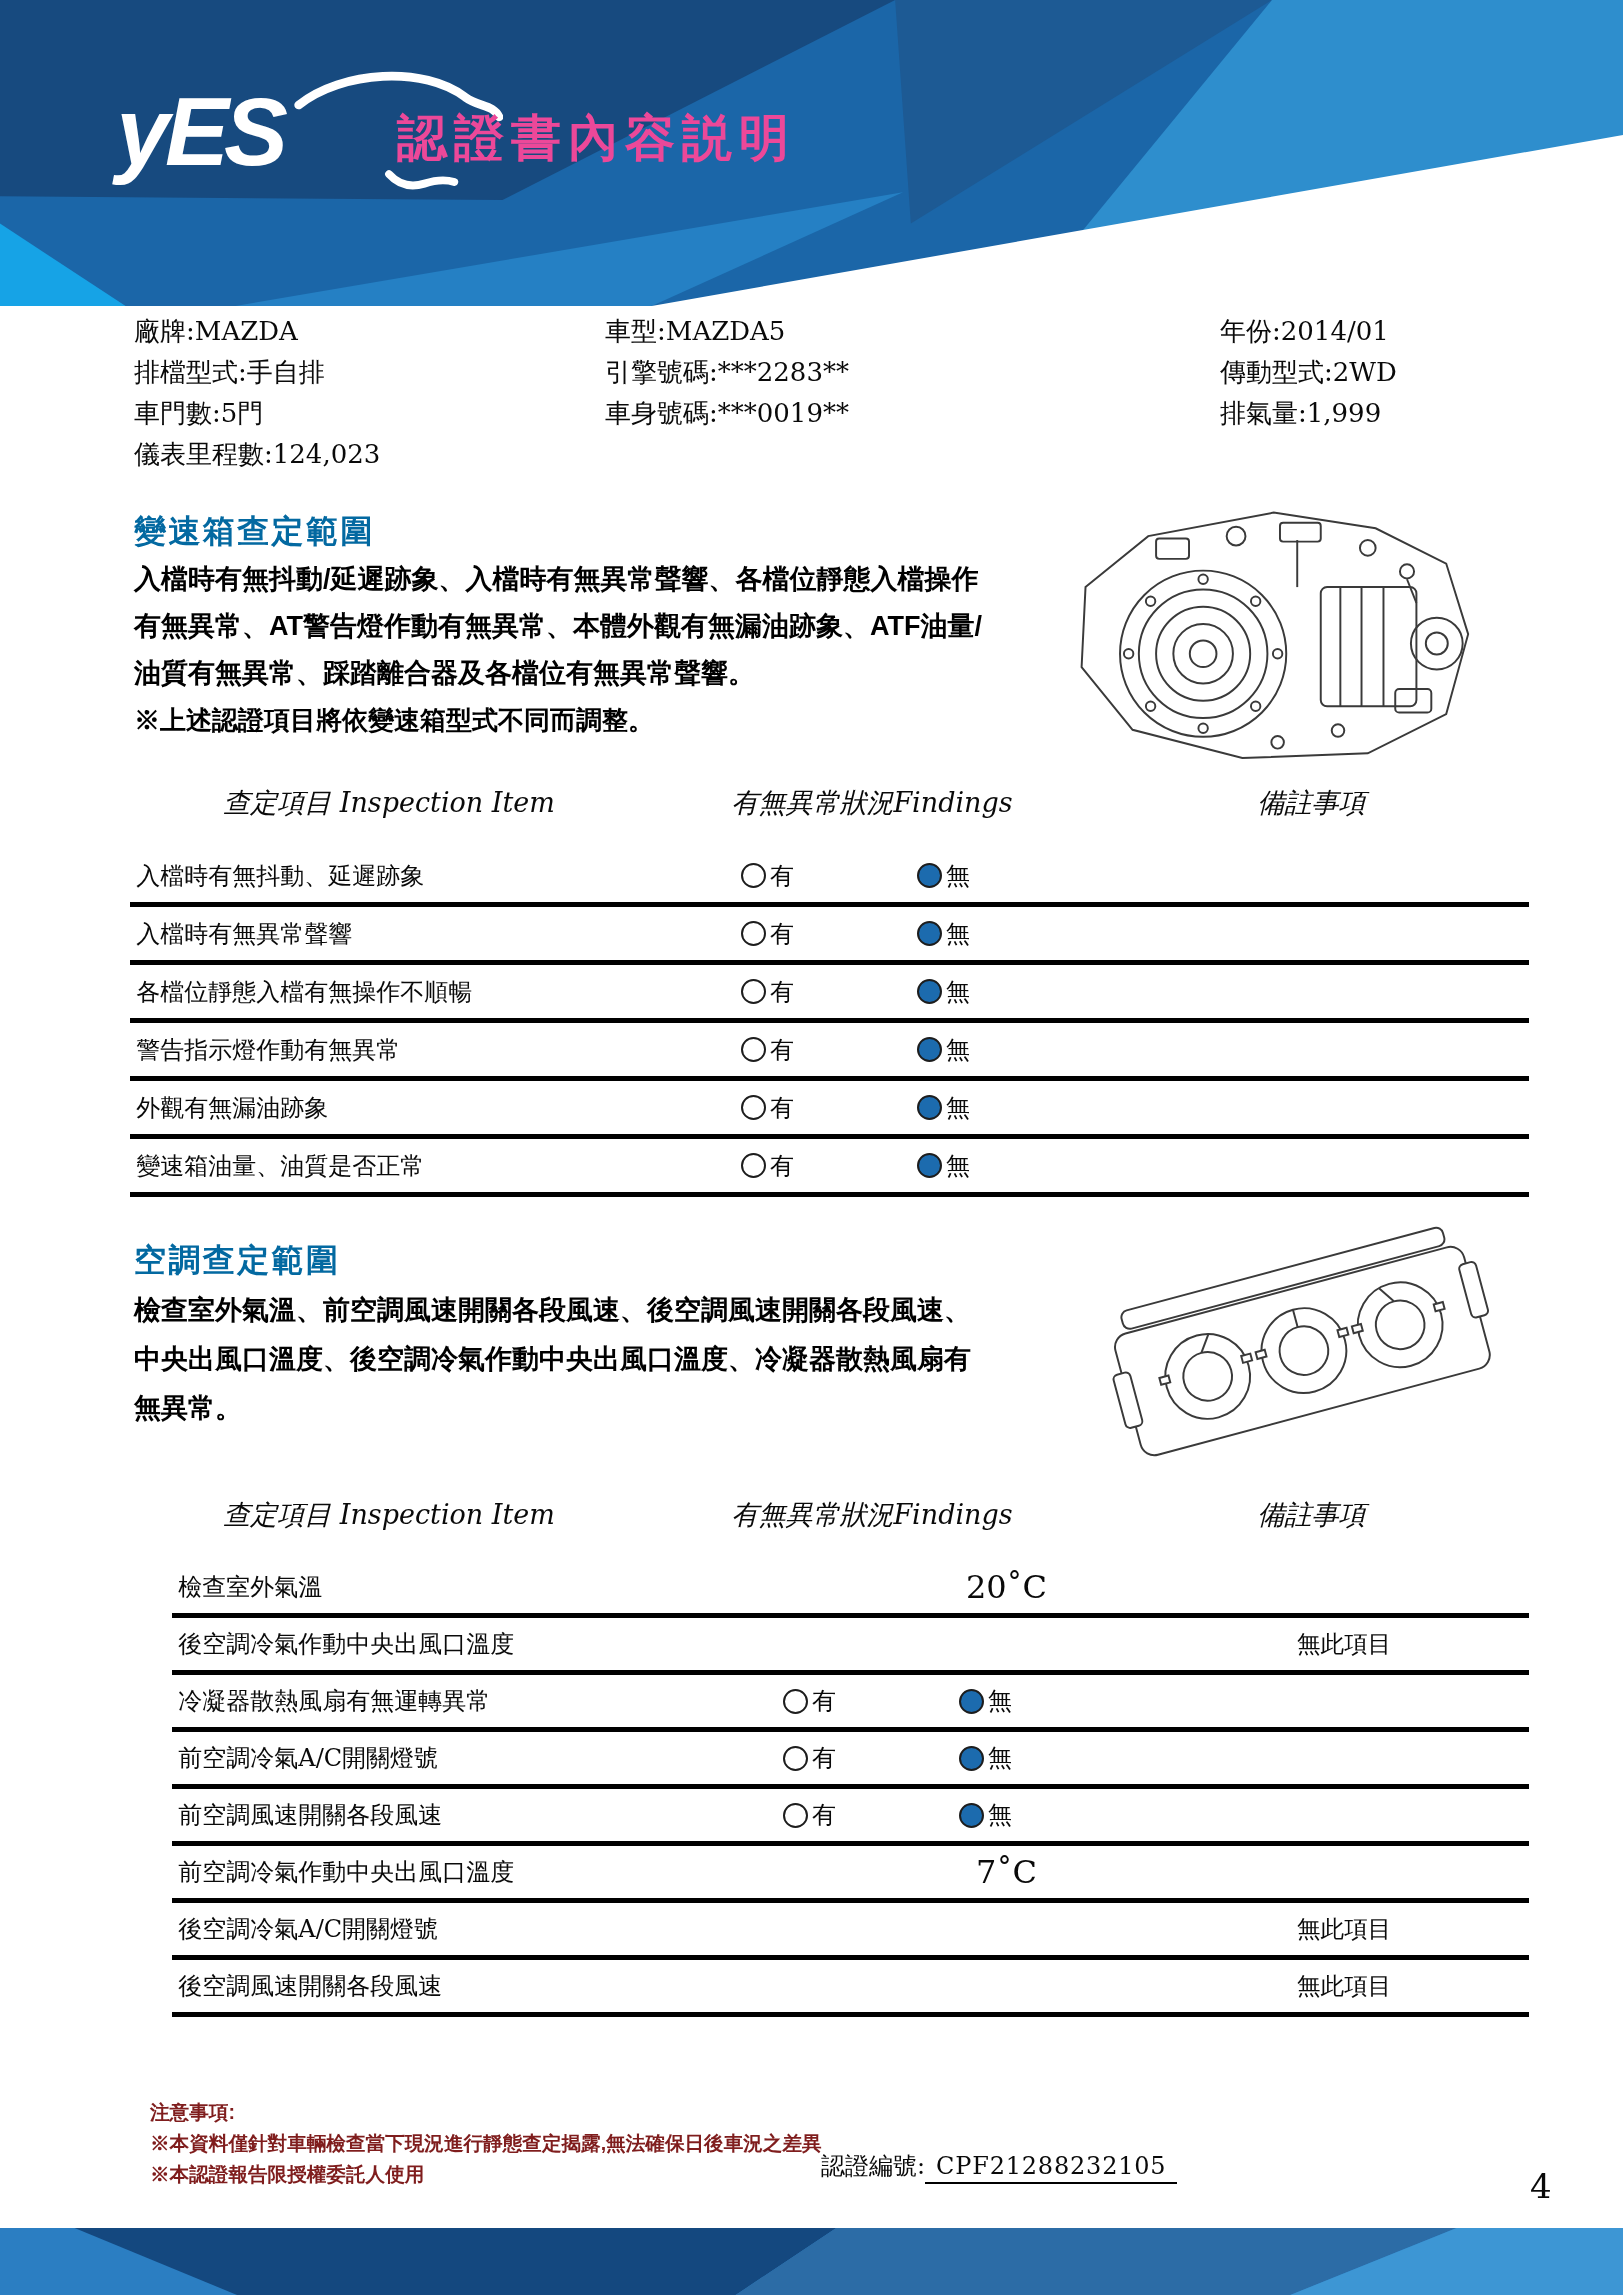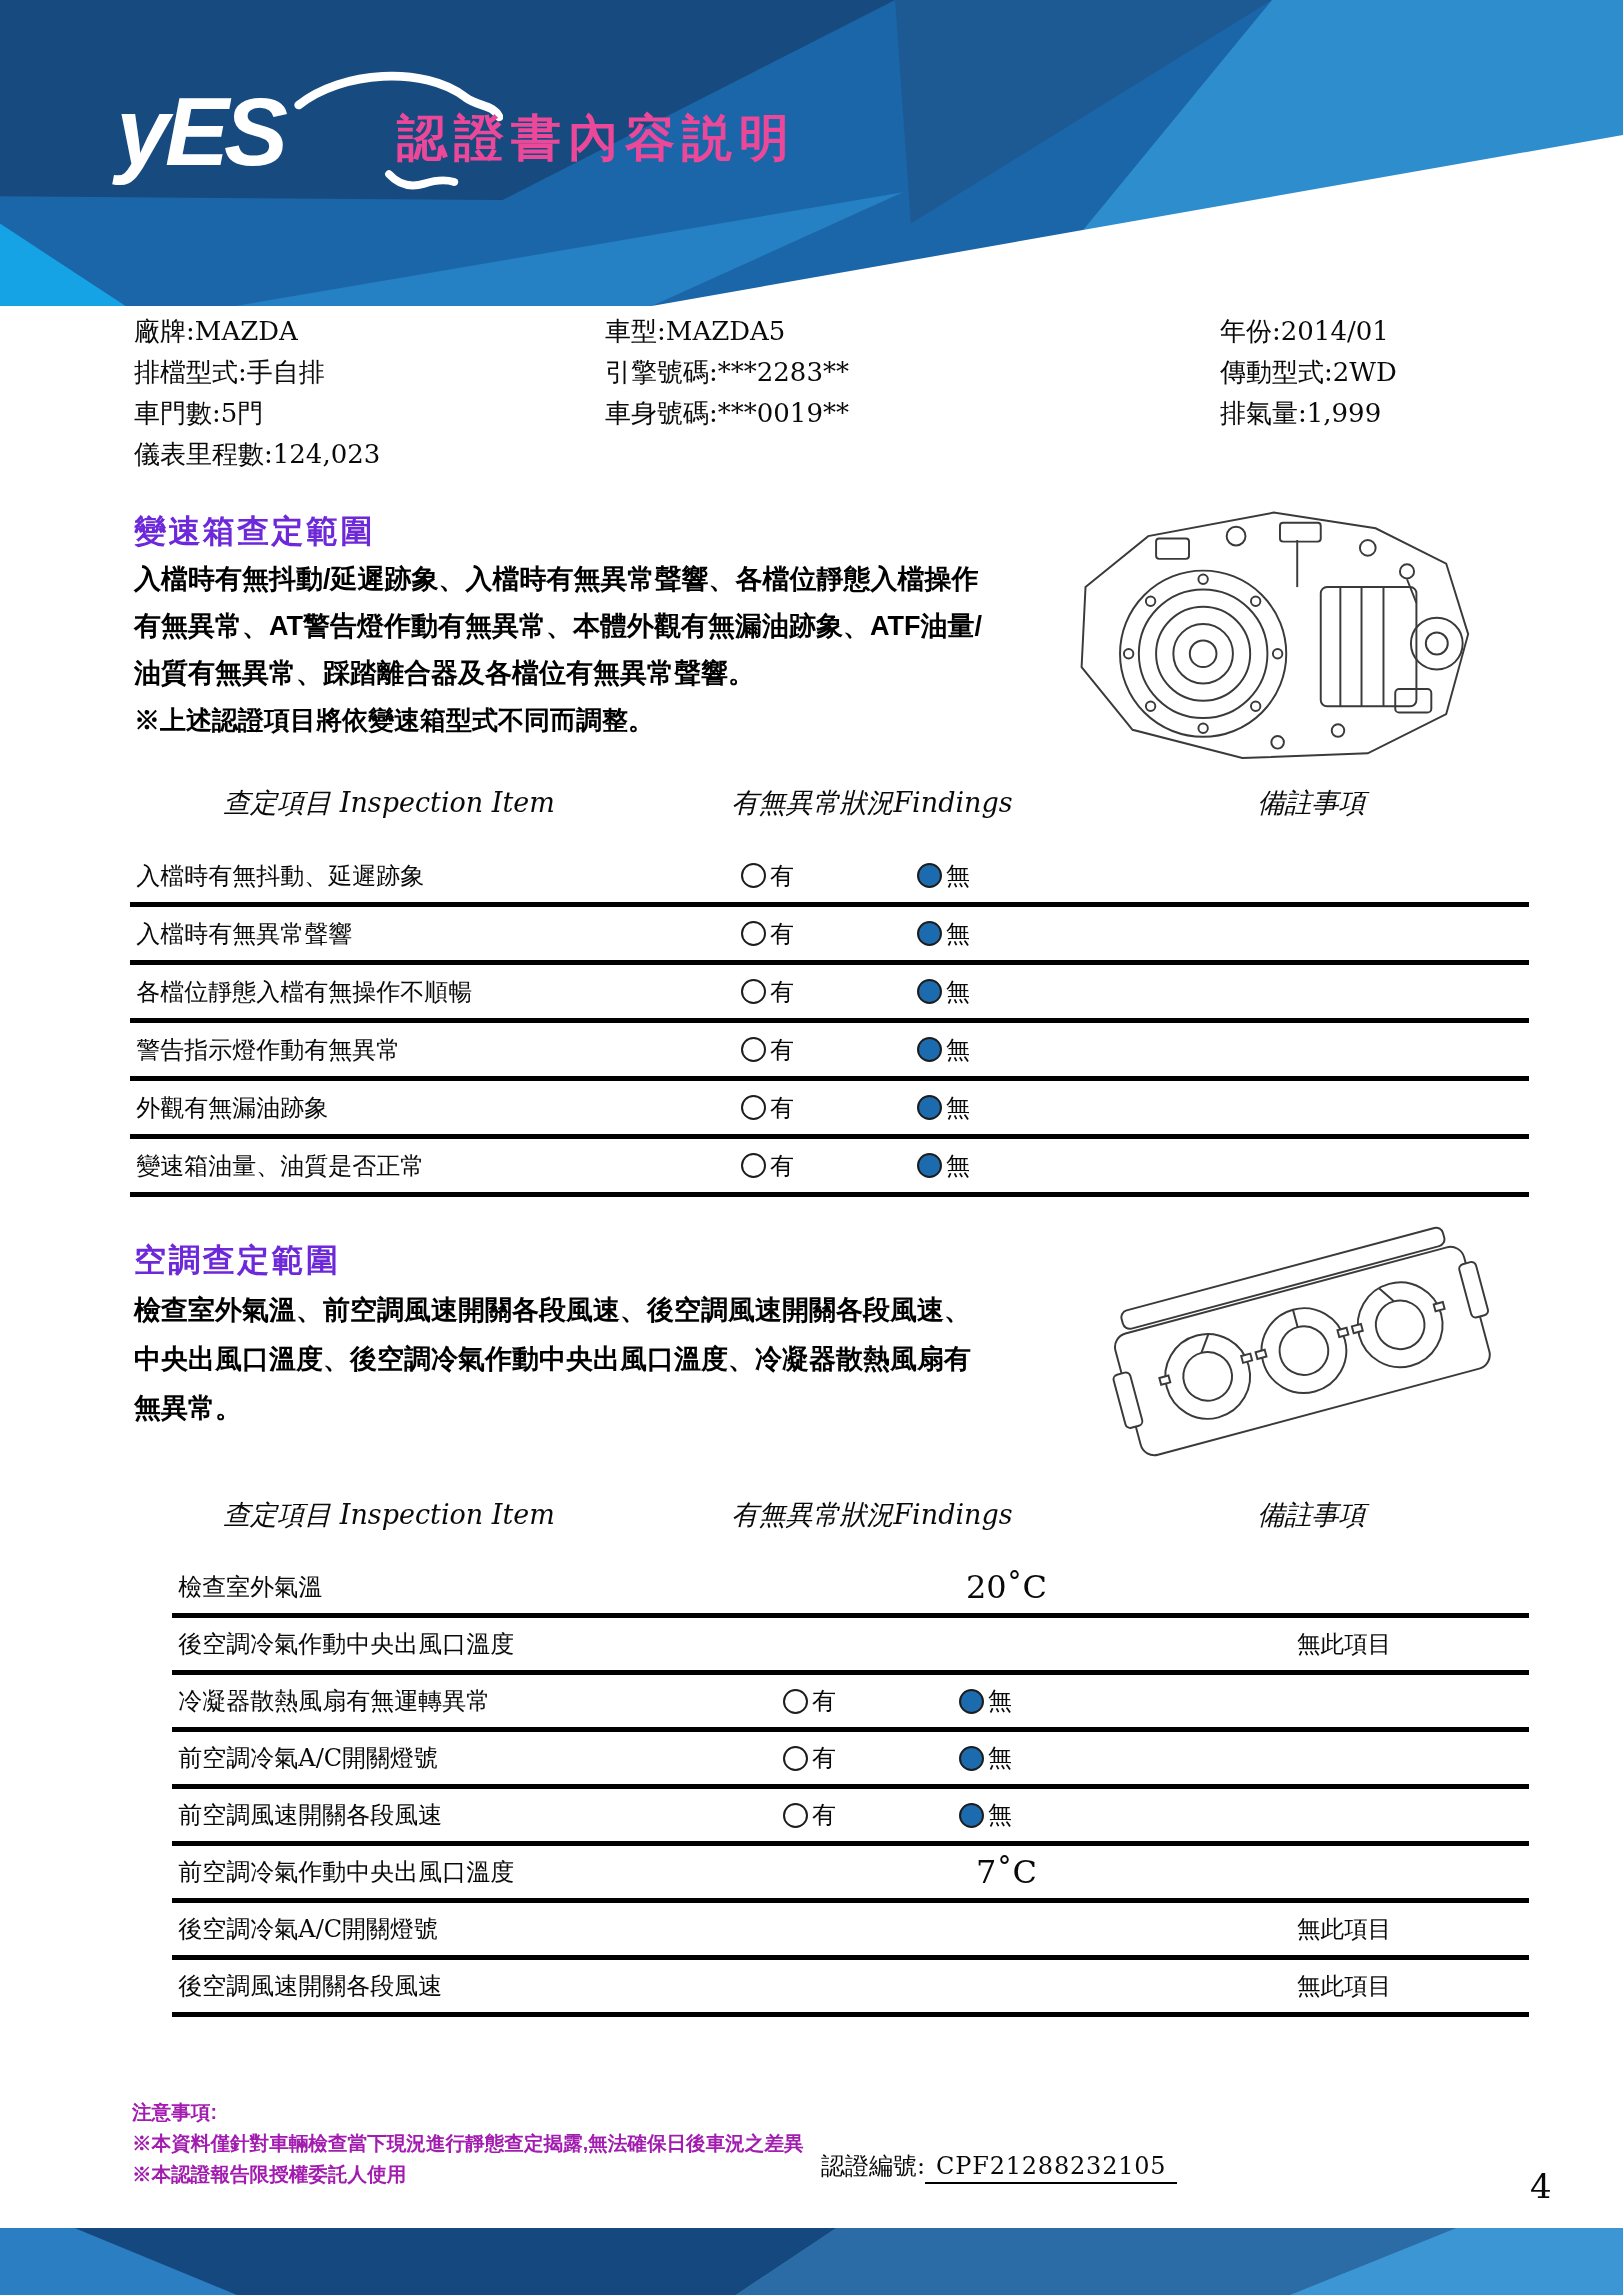--- a/index.html
+++ b/index.html
@@ -8,21 +8,21 @@
   
   .hdr-bg{position:absolute;top:0;left:0;width:1623px;height:306px;display:block;}
   .logo-svg{position:absolute;top:64px;left:110px;width:393px;height:130px;}
   .hdr-title{position:absolute;top:105px;left:397px;font-family:"Liberation Sans",sans-serif;
              font-weight:bold;font-size:50px;letter-spacing:7px;color:#ec4899;white-space:nowrap;}
   
   .vi-col{position:absolute;top:311px;font-size:26px;line-height:41px;white-space:nowrap;}
   .vi-col.c1{left:134px;} .vi-col.c2{left:605px;} .vi-col.c3{left:1220px;}
   
   .sec-title{position:absolute;left:134px;font-family:"Liberation Sans",sans-serif;
-             font-weight:bold;font-size:32px;letter-spacing:2.4px;color:#6d28d9;white-space:nowrap;}
+             font-weight:bold;font-size:32px;letter-spacing:2.4px;color:#0369a1;white-space:nowrap;}
   #trans-title{top:510px;} #ac-title{top:1239px;}
   .sec-desc{position:absolute;left:134px;font-family:"Liberation Sans",sans-serif;
             font-weight:bold;font-size:27px;color:#000;white-space:nowrap;}
   #trans-desc{top:556px;line-height:47px;} #ac-desc{top:1286px;line-height:49px;}
   .sec-note{font-family:"Liberation Sans",sans-serif;font-weight:bold;font-size:26px;}
   .illu{position:absolute;}
   #trans-illu{left:1038px;top:493px;width:462px;height:276px;}
   #ac-illu{left:1098px;top:1216px;width:408px;height:267px;}
   
   .tbl{position:absolute;left:130px;width:1399px;}
@@ -40,22 +40,22 @@
   .cell-no{position:absolute;left:787px;top:50%;transform:translateY(-50%);white-space:nowrap;}
   .radio{display:inline-block;width:25px;height:25px;border-radius:50%;
          border:2.4px solid #1d1d1d;background:#fff;vertical-align:middle;box-sizing:border-box;}
   .radio.selected{background:#1c6bae;}
   .rlabel{font-size:24px;margin-left:3.9px;vertical-align:middle;}
   .cell-value{position:absolute;left:752px;width:165px;top:50%;transform:translateY(-50%);
               text-align:center;font-size:32px;}
   .cell-remark{position:absolute;left:1125px;top:50%;transform:translateY(-50%);
                font-size:23.6px;white-space:nowrap;}
   
-  .notes{position:absolute;left:132px;top:2097px;font-family:"Liberation Sans",sans-serif;
-         font-weight:bold;font-size:19.6px;line-height:31px;color:#a21caf;white-space:nowrap;}
+  .notes{position:absolute;left:150px;top:2097px;font-family:"Liberation Sans",sans-serif;
+         font-weight:bold;font-size:19.6px;line-height:31px;color:#7f1d1d;white-space:nowrap;}
   .cert{position:absolute;left:821px;top:2150px;font-size:24px;white-space:nowrap;}
   .cert-num{border-bottom:2.4px solid #000;padding:0 11px 2px 11px;letter-spacing:0.8px;text-align:center;}
   .pageno{position:absolute;left:1530px;top:2166px;font-size:34px;}
   .band{position:absolute;left:0;top:2228px;width:1623px;height:68px;display:block;}
 </style>
 </head>
 <body>
 
 <div class="page">
 

